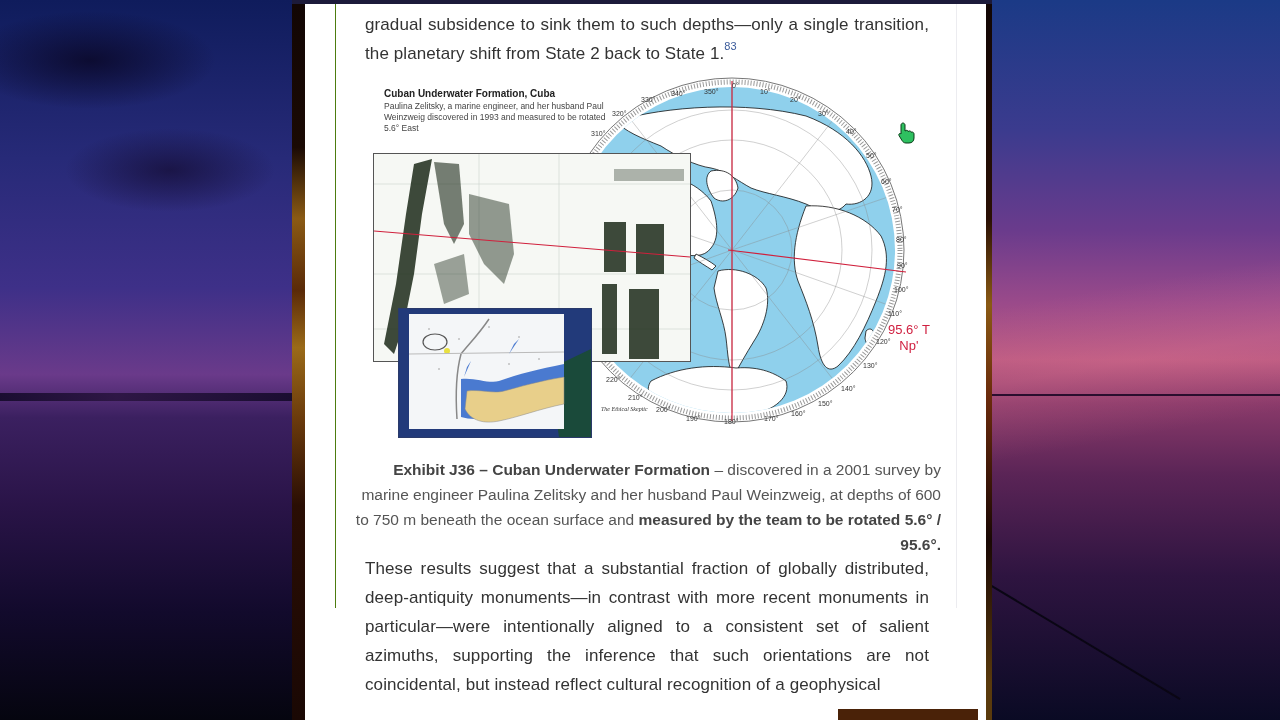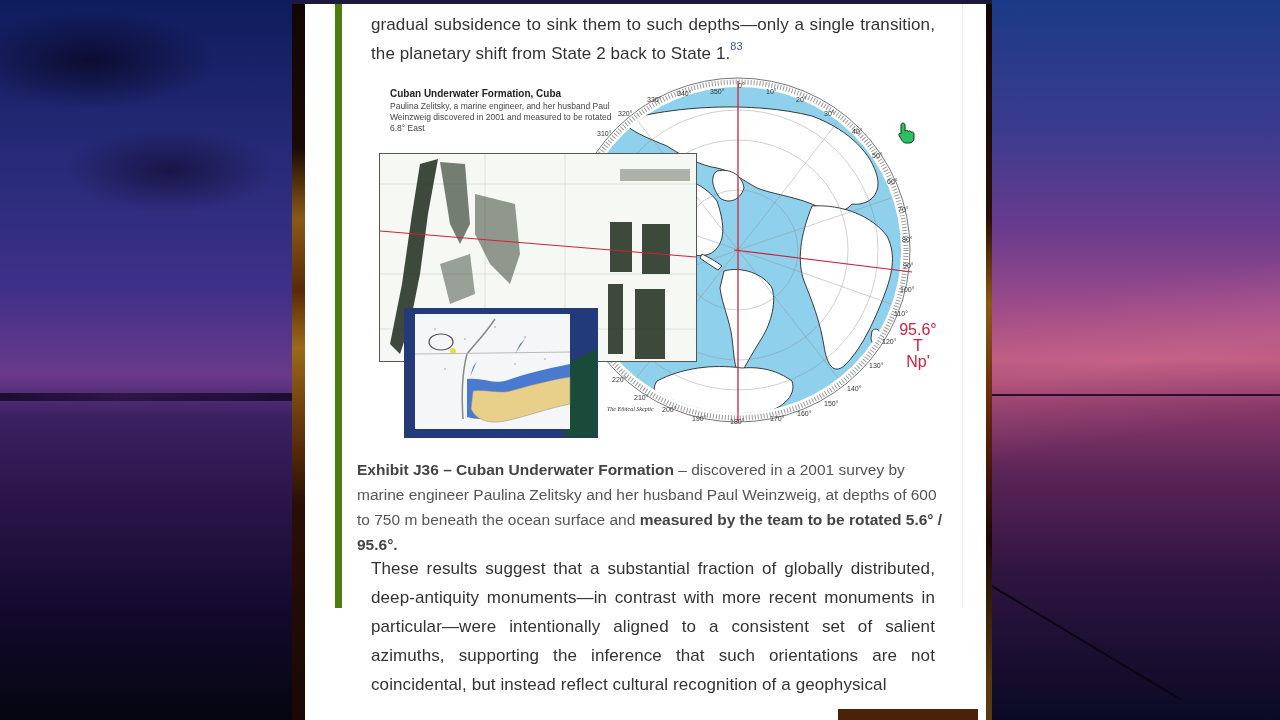--- a/index.html
+++ b/index.html
@@ -35,46 +35,46 @@
   .strip-right {
     position:absolute; left:986px; top:4px; width:6px; height:716px;
     background: linear-gradient(180deg, #120604 0%, #2a1004 30%, #8a5a14 42%, #6a2a0c 55%, #1a0804 75%, #5a3a0c 95%);
   }
   .topbar { position:absolute; left:292px; top:0; width:700px; height:4px; background:#1c1a3a; }
   .page {
     position:absolute; left:305px; top:4px; width:681px; height:716px; background:#ffffff;
   }
   .card {
     position:absolute; left:30px; top:0; width:620px; height:604px; background:#ffffff;
-    border-left:7px solid #4d7c0f; border-right:1px solid #ececf0;
+    border-left:1px solid #4d7c0f; border-right:1px solid #ececf0;
   }
   .body-text {
     position:absolute; left:29px; width:564px; color:#333;
     font-size:17px; line-height:29px; text-align:justify; letter-spacing:0.1px;
   }
   .p1 { top:6px; }
   .p1 sup { color:#3a5a9a; font-size:11px; vertical-align: 9px; line-height:0; }
   .p2 { top:550px; }
   .figure { position:absolute; left:30px; top:72px; width:570px; height:365px; }
   .caption {
-    position:absolute; left:15px; top:453px; width:590px; text-align:left;
+    position:absolute; left:15px; top:453px; width:590px; text-align:right;
     color:#555; font-size:15.5px; line-height:25px;
   }
   .caption b { color:#444; }
   .fig-title { position:absolute; left:18px; top:12px; font-size:10px; font-weight:bold; color:#222; }
   .fig-sub { position:absolute; left:18px; top:25px; width:230px; font-size:8.5px; line-height:11px; color:#444; }
   .sonar {
     position:absolute; left:7px; top:77px; width:316px; height:207px; border:1px solid #555;
     background:#f6f8f4; overflow:hidden;
   }
   .inset {
     position:absolute; left:32px; top:232px; width:192px; height:128px;
     background:#2a3a7a; border:1px solid #2a3a6a; overflow:hidden;
   }
-  .np-label { position:absolute; left:522px; top:246px; color:#d02040; font-size:16px; line-height:16px; text-align:center; }
+  .np-label { position:absolute; left:522px; top:246px; color:#d02040; font-size:13px; line-height:16px; text-align:center; }
   .watermark { position:absolute; left:235px; top:330px; font-size:6px; font-style:italic; color:#333; font-family:"Liberation Serif", serif; }
   .cursor { position:absolute; left:897px; top:122px; width:20px; height:22px; }
   .bottom-bar { position:absolute; left:838px; top:709px; width:140px; height:11px; background:#4a2208; }
 </style>
 </head>
 <body>
 
 <div class="bg-left"></div>
 <div class="horizon-left"></div>
 <div class="bg-right"></div>
@@ -164,21 +164,21 @@
           <text x="262" y="324">210°</text>
           <text x="240" y="306">220°</text>
           <text x="246" y="40">320°</text>
           <text x="275" y="26">330°</text>
           <text x="305" y="20">340°</text>
           <text x="225" y="60">310°</text>
         </g>
       </svg>
 
       <div class="fig-title">Cuban Underwater Formation, Cuba</div>
-      <div class="fig-sub">Paulina Zelitsky, a marine engineer, and her husband Paul Weinzweig discovered in 2001 and measured to be rotated 6.8° East</div>
+      <div class="fig-sub">Paulina Zelitsky, a marine engineer, and her husband Paul Weinzweig discovered in 1993 and measured to be rotated 5.6° East</div>
 
       <div class="sonar">
         <svg width="316" height="207" viewBox="0 0 316 207">
           <g stroke="#cfd4cc" stroke-width="0.6">
             <line x1="0" y1="30" x2="316" y2="30"></line>
               <line x1="0" y1="120" x2="316" y2="120"></line>
             <line x1="0" y1="175" x2="316" y2="175"></line>
             <line x1="105" y1="0" x2="105" y2="207"></line>
               <line x1="185" y1="0" x2="185" y2="207"></line>
           </g>

